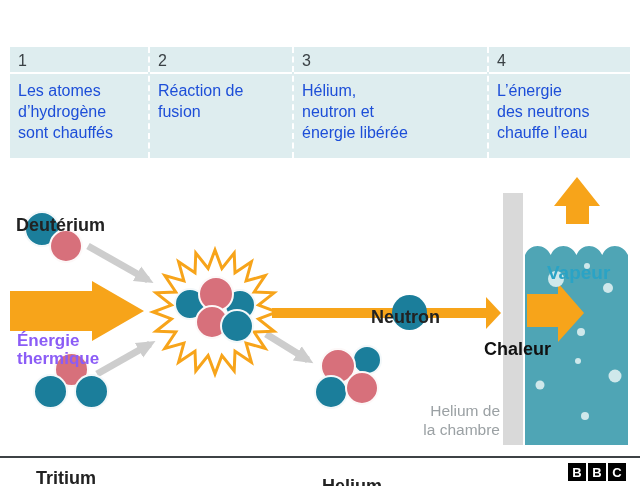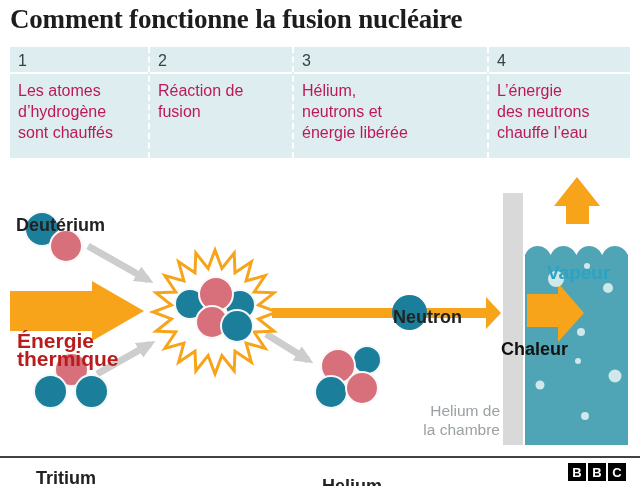--- a/index.html
+++ b/index.html
@@ -7,61 +7,60 @@
           font-family:"Liberation Sans",sans-serif;color:#222;}
   .title{position:absolute;left:10px;top:4px;margin:0;font-family:"Liberation Serif",serif;
          font-weight:700;font-size:27px;color:#1d1d1d;letter-spacing:-0.2px;white-space:nowrap;}
   
   .steps{position:absolute;left:10px;top:47px;width:620px;height:111px;background:#deedef;
          display:flex;box-sizing:border-box;}
   .step{box-sizing:border-box;height:100%;}
   .step + .step{border-left:2px dashed #ffffff;}
   .step .num{box-sizing:border-box;height:27px;padding:5px 8px 0;border-bottom:2px solid #ffffff;
              font-size:16px;color:#3a4145;}
-  .step .txt{padding:6px 8px 0;font-size:16px;line-height:21px;color:#be185d;white-space:pre-line;}
+  .step .txt{padding:6px 8px 0;font-size:16px;line-height:21px;color:#1d4ed8;white-space:pre-line;}
   .w1{width:138px;} .w2{width:144px;} .w3{width:195px;} .w4{width:143px;}
   
   .art{position:absolute;left:0;top:0;}
   .atom{position:absolute;border-radius:50%;box-sizing:border-box;border:2px solid rgba(255,255,255,.95);}
   .teal{background:#1b7e9b;} .pink{background:#d7707b;} .noring{border:none;}
   .lbl{position:absolute;font-weight:700;font-size:18px;color:#222;white-space:nowrap;margin-top:38px;}
-  .thermal{left:17px;top:294px;font-size:21px;line-height:18px;color:#b91c1c;white-space:pre-line;}
+  .thermal{left:17px;top:294px;font-size:17px;line-height:18px;color:#8b5cf6;white-space:pre-line;}
   .vapeur{left:547px;top:224px;font-size:19px;color:#2aa3c5;}
-  .chaleur{left:501px;top:301px;color:#111;}
+  .chaleur{left:484px;top:301px;color:#111;}
   .eau{left:520px;top:416px;font-size:19px;color:#ffffff;}
   .paroi{position:absolute;left:415px;top:401px;width:85px;text-align:right;font-size:15.5px;
          line-height:19px;color:#9ba1a4;white-space:pre-line;}
   .rule{position:absolute;left:0;top:456px;width:640px;height:2px;background:#3e4245;}
   .bbc{position:absolute;left:568px;top:463px;display:flex;gap:2px;}
   .bbc .sq{width:18px;height:18px;background:#000;color:#fff;font-weight:700;font-size:13px;
            display:flex;align-items:center;justify-content:center;}
 </style>
 </head>
 <body>
 
 <div class="canvas">
 
-  <h1 class="title">Comment fonctionne la fusion nucléaire</h1>
 
   <div class="steps">
     <div class="step w1">
       <div class="num">1</div>
       <div class="txt">Les atomes
 d’hydrogène
 sont chauffés</div>
     </div>
     <div class="step w2">
       <div class="num">2</div>
       <div class="txt">Réaction de
 fusion</div>
     </div>
     <div class="step w3">
       <div class="num">3</div>
       <div class="txt">Hélium,
-neutrons et
+neutron et
 énergie libérée</div>
     </div>
     <div class="step w4">
       <div class="num">4</div>
       <div class="txt">L’énergie
 des neutrons
 chauffe l’eau</div>
     </div>
   </div>
 
@@ -119,21 +118,21 @@
   <div class="atom pink" style="left:320px;top:348px;width:36px;height:36px;"></div>
   <div class="atom teal" style="left:314px;top:375px;width:34px;height:34px;"></div>
   <div class="atom pink" style="left:345px;top:371px;width:34px;height:34px;"></div>
 
   <div class="atom teal noring" style="left:392px;top:295px;width:35px;height:35px;"></div>
 
   <div class="lbl" style="left:16px;top:177px;">Deutérium</div>
   <div class="lbl" style="left:36px;top:430px;">Tritium</div>
   <div class="lbl thermal">Énergie
 thermique</div>
-  <div class="lbl" style="left:393px;top:269px;">Neutron</div>
+  <div class="lbl" style="left:371px;top:269px;">Neutron</div>
   <div class="lbl" style="left:322px;top:438px;">Helium</div>
   <div class="lbl vapeur">Vapeur</div>
   <div class="lbl chaleur">Chaleur</div>
   <div class="lbl eau">Eau</div>
   <div class="paroi">Helium de
 la chambre</div>
 
   <div class="rule"></div>
 
   <div class="bbc">

